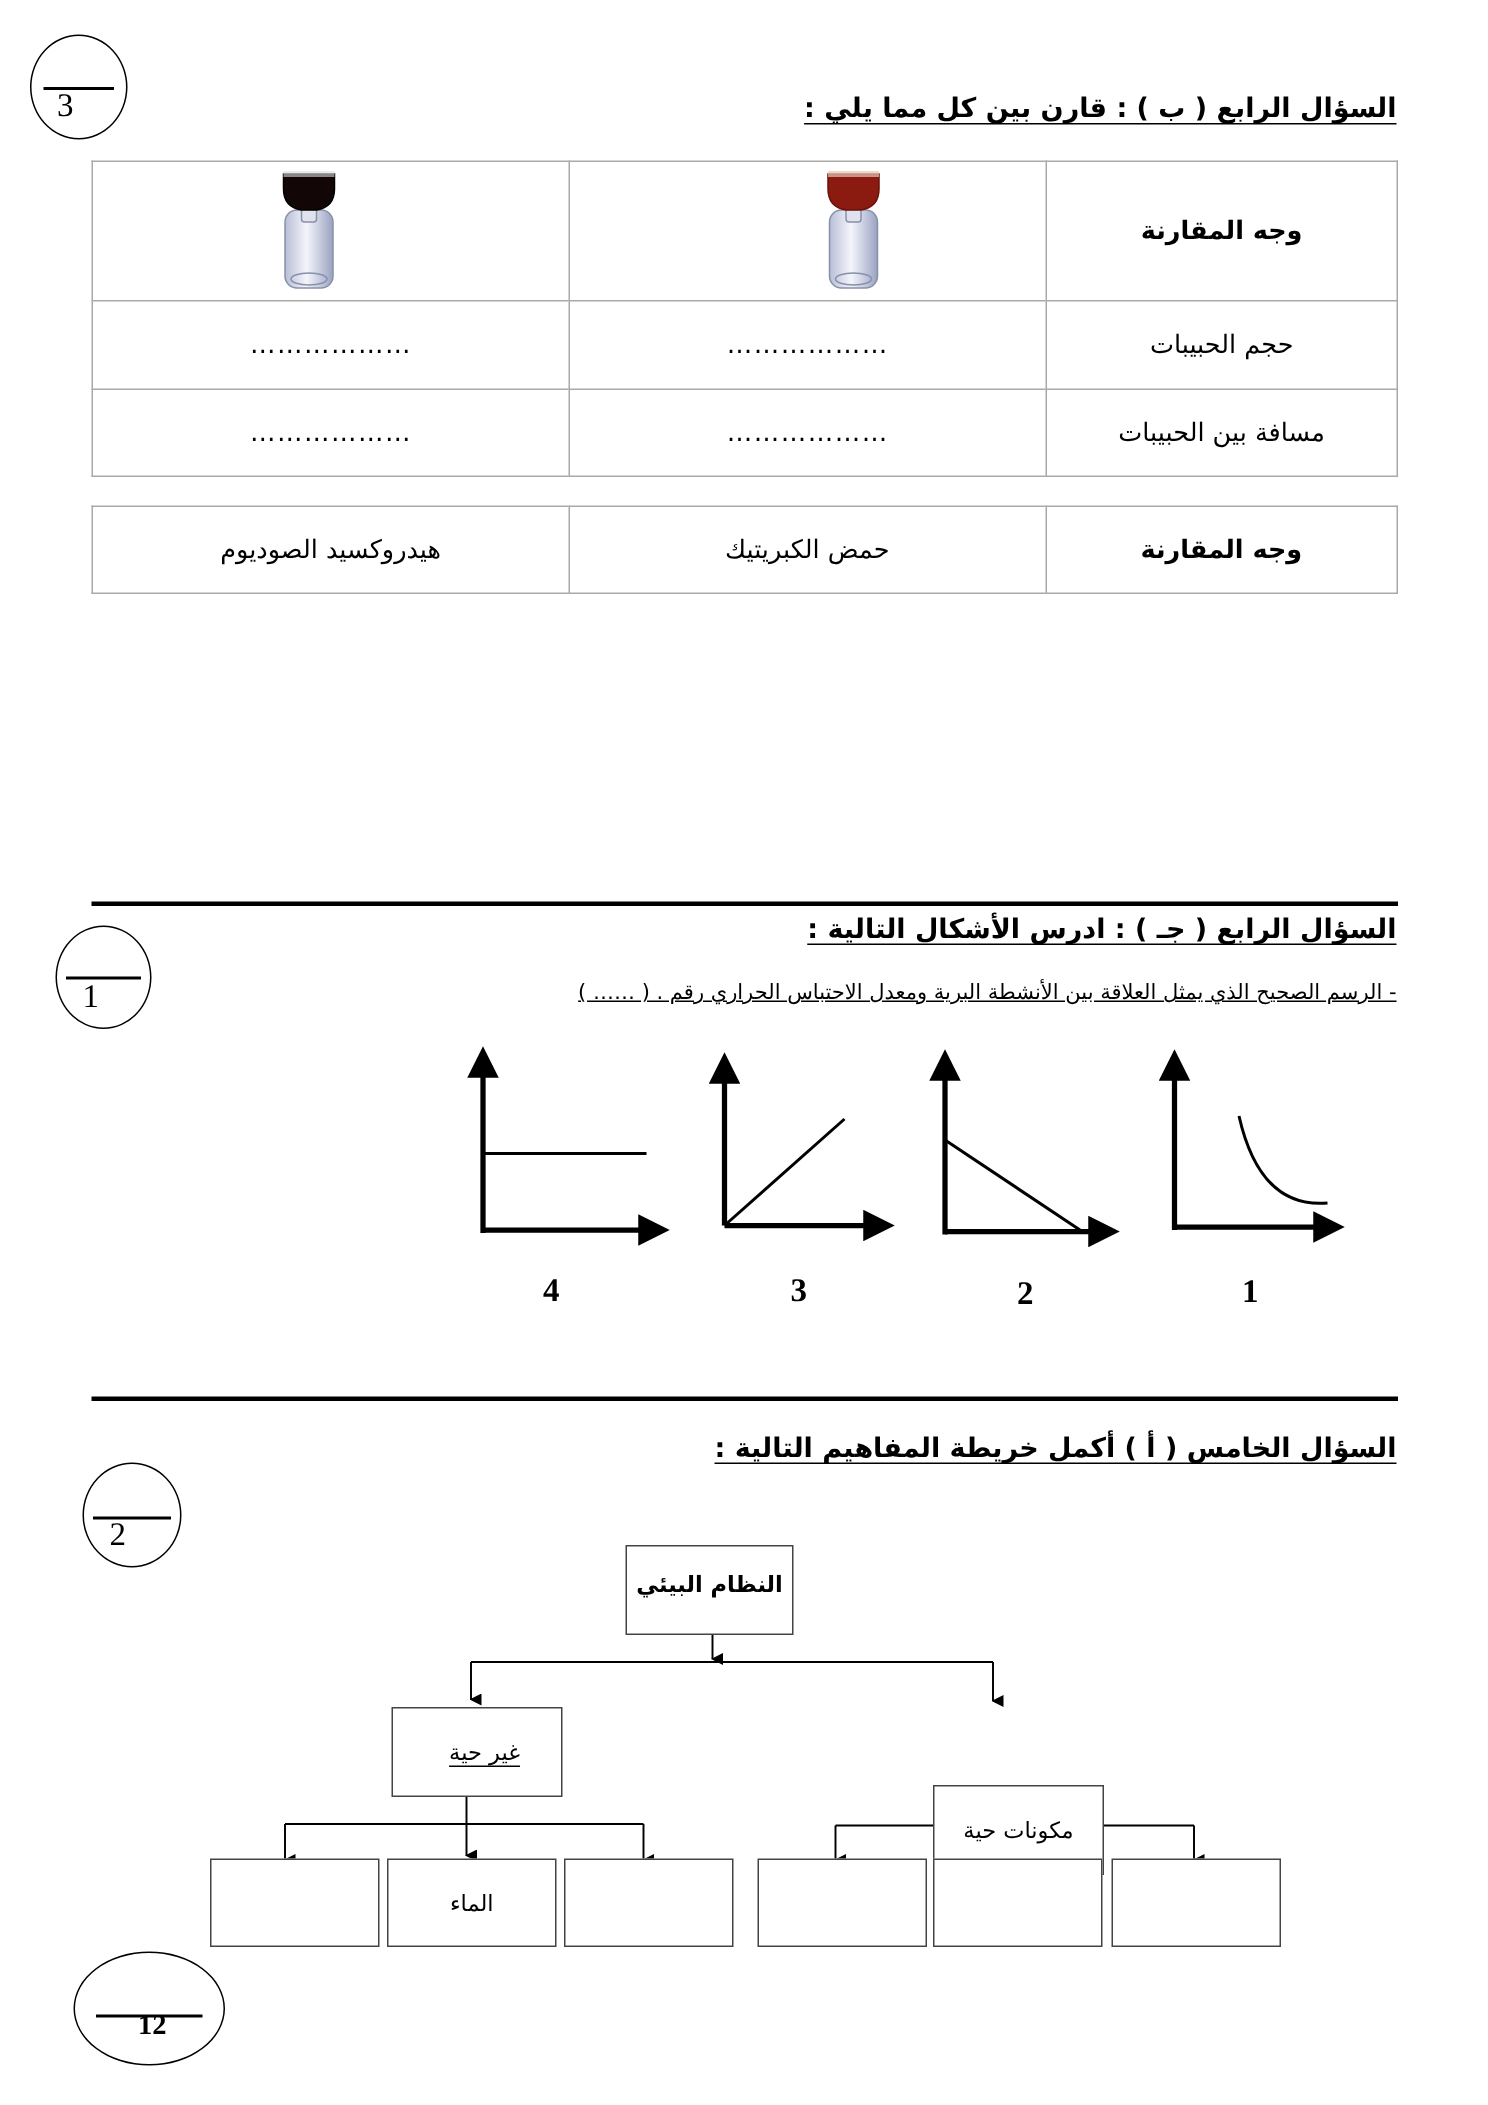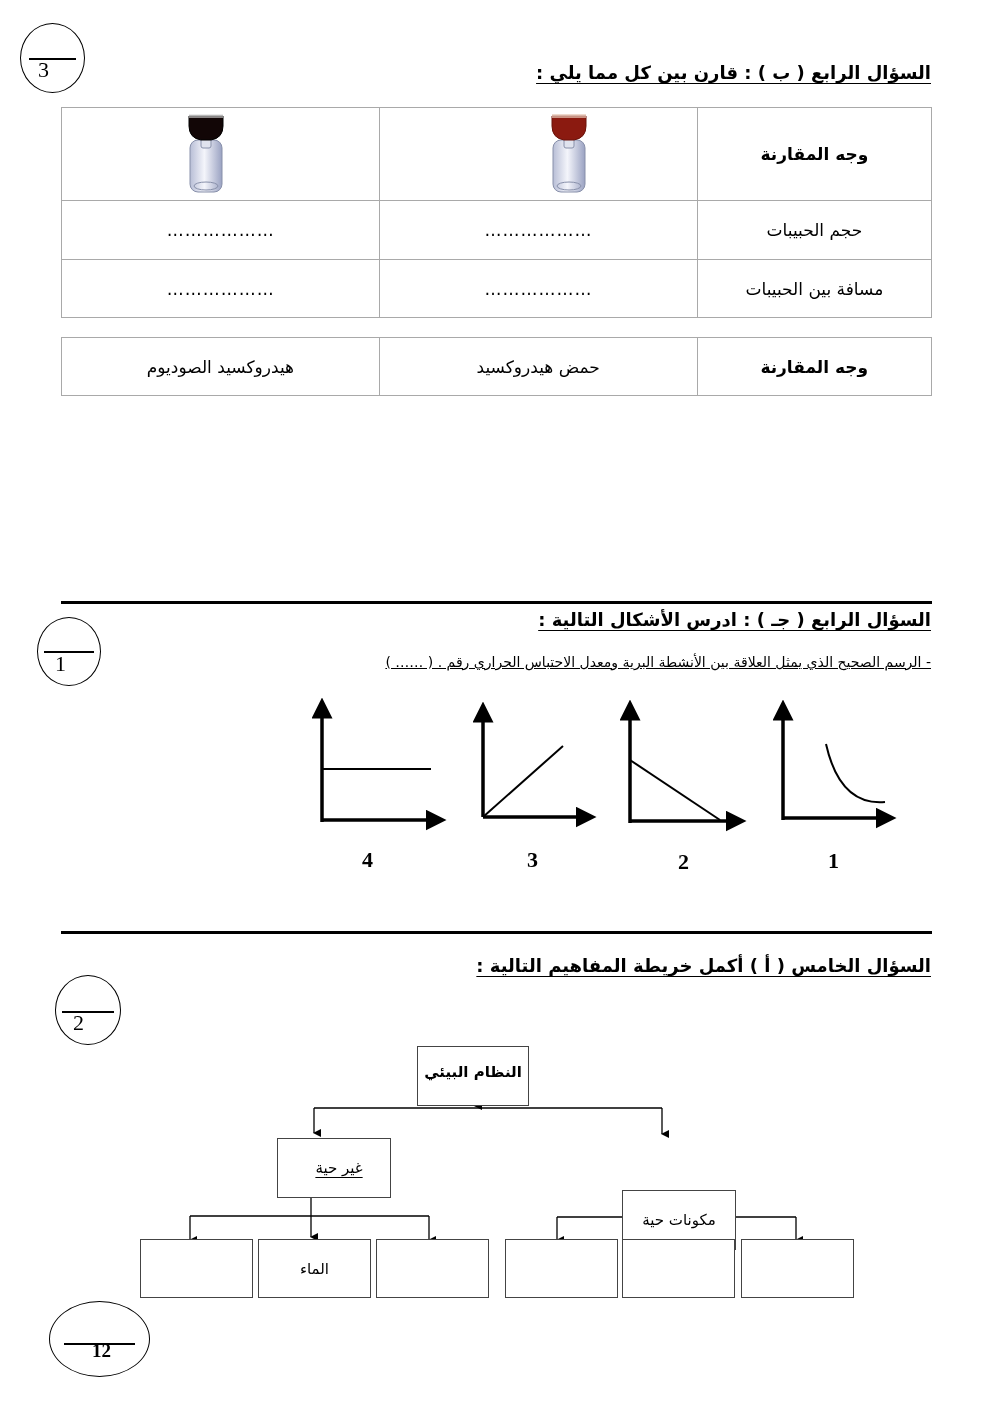--- a/index.html
+++ b/index.html
@@ -75,21 +75,21 @@
     <td class="dots">………………</td>
     <td class="dots">………………</td>
   </tr>
 </tbody>
   </table>
 
 <table class="cmp" style="top:337px;">
   <tbody>
       <tr style="height:58px;">
     <td class="head" style="width:233px;">وجه المقارنة</td>
-    <td style="width:317px;">حمض هيدروكسيد</td>
+    <td style="width:317px;">حمض الكبريتيك</td>
     <td style="width:317px;">هيدروكسيد الصوديوم</td>
   </tr>
 </tbody>
   </table>
 
 <div class="rule" style="top:601px;"></div>
 <div class="qtitle" style="top:609px;">السؤال الرابع ( جـ ) : ادرس الأشكال التالية :</div>
 
 <div class="score-circle" style="left:37px; top:617px; width:62px; height:67px;">
   <div class="bar" style="left:6px; right:6px; top:33px;"></div>
@@ -161,28 +161,28 @@
     <line x1="190" y1="1216" x2="190" y2="1240" marker-end="url(#carrow)"></line>
     <line x1="429" y1="1216" x2="429" y2="1240" marker-end="url(#carrow)"></line>
 
     <line x1="677" y1="1198" x2="677" y2="1237" marker-end="url(#carrow)"></line>
     <polyline points="557,1217 796,1217"></polyline>
     <line x1="557" y1="1217" x2="557" y2="1240" marker-end="url(#carrow)"></line>
     <line x1="796" y1="1217" x2="796" y2="1240" marker-end="url(#carrow)"></line>
   </g>
 </svg>
 
-<div class="cm-box" style="left:417px; top:1030px; width:110px; height:58px; font-weight:bold; align-items:flex-start; padding-top:0;margin-top:16px;">
+<div class="cm-box" style="left:417px; top:1030px; width:110px; height:58px; font-weight:bold; align-items:flex-start; padding-top:0;">
   <span style="margin-top:16px;">النظام البيئي</span>
 </div>
 
 <div class="cm-box" style="left:622px; top:1190px; width:112px; height:58px;">
   <span>مكونات حية</span>
 </div>
-<div class="cm-box" style="left:277px; top:1138px; width:112px; height:58px;">
+<div class="cm-box" style="left:261px; top:1138px; width:112px; height:58px;">
   <span style="text-decoration:underline; text-underline-offset:4px; margin-left:10px;">غير حية</span>
 </div>
 
 <div class="cm-box" style="left:140px; top:1239px; width:111px; height:57px;">
   <span></span>
 </div>
 <div class="cm-box" style="left:258px; top:1239px; width:111px; height:57px;">
   <span style="">الماء</span>
 </div>
 <div class="cm-box" style="left:376px; top:1239px; width:111px; height:57px;">

